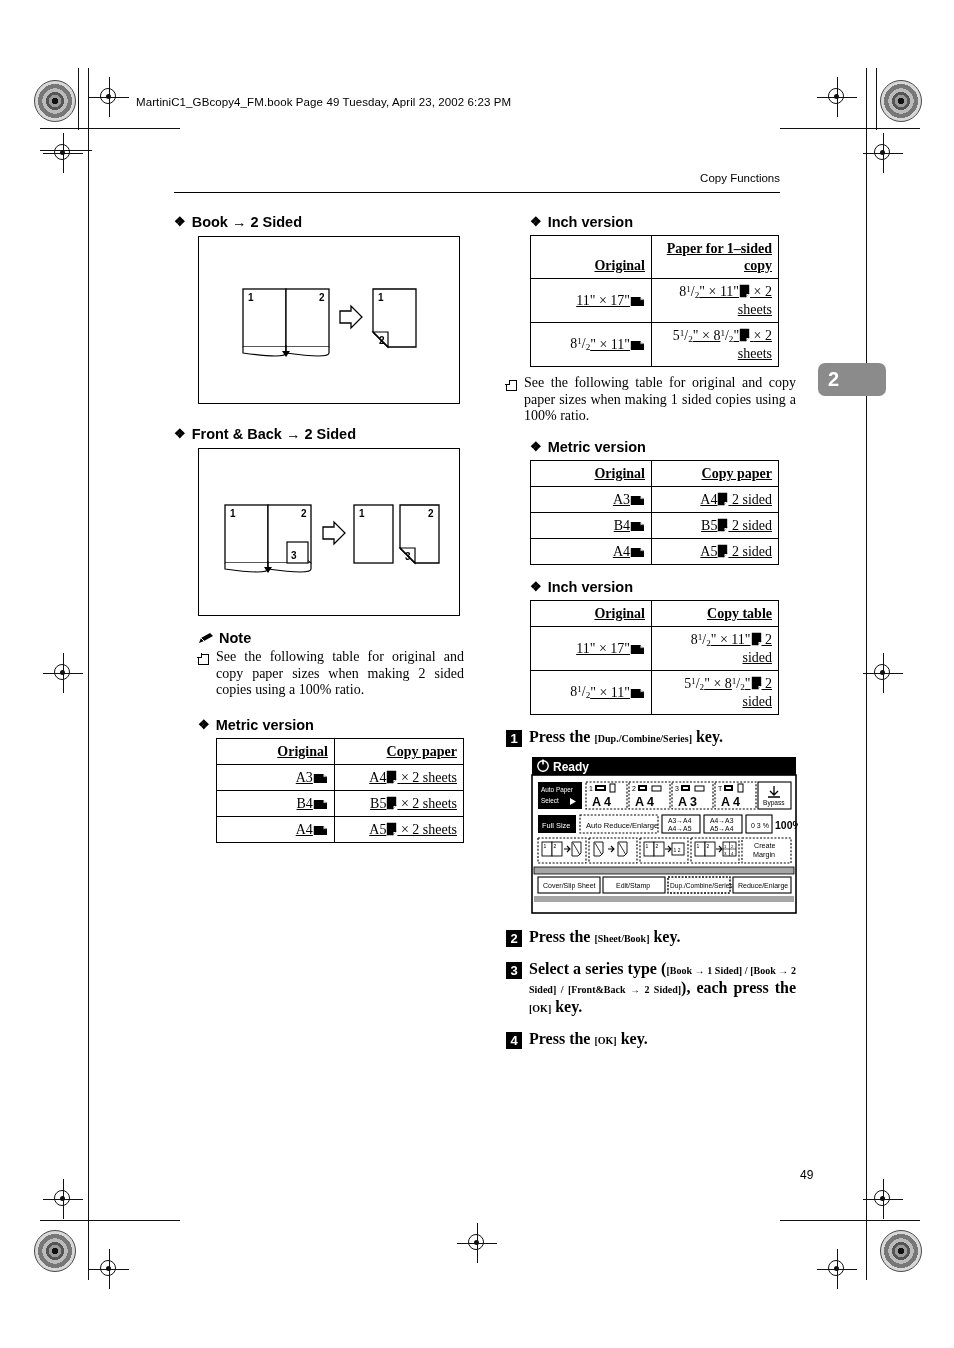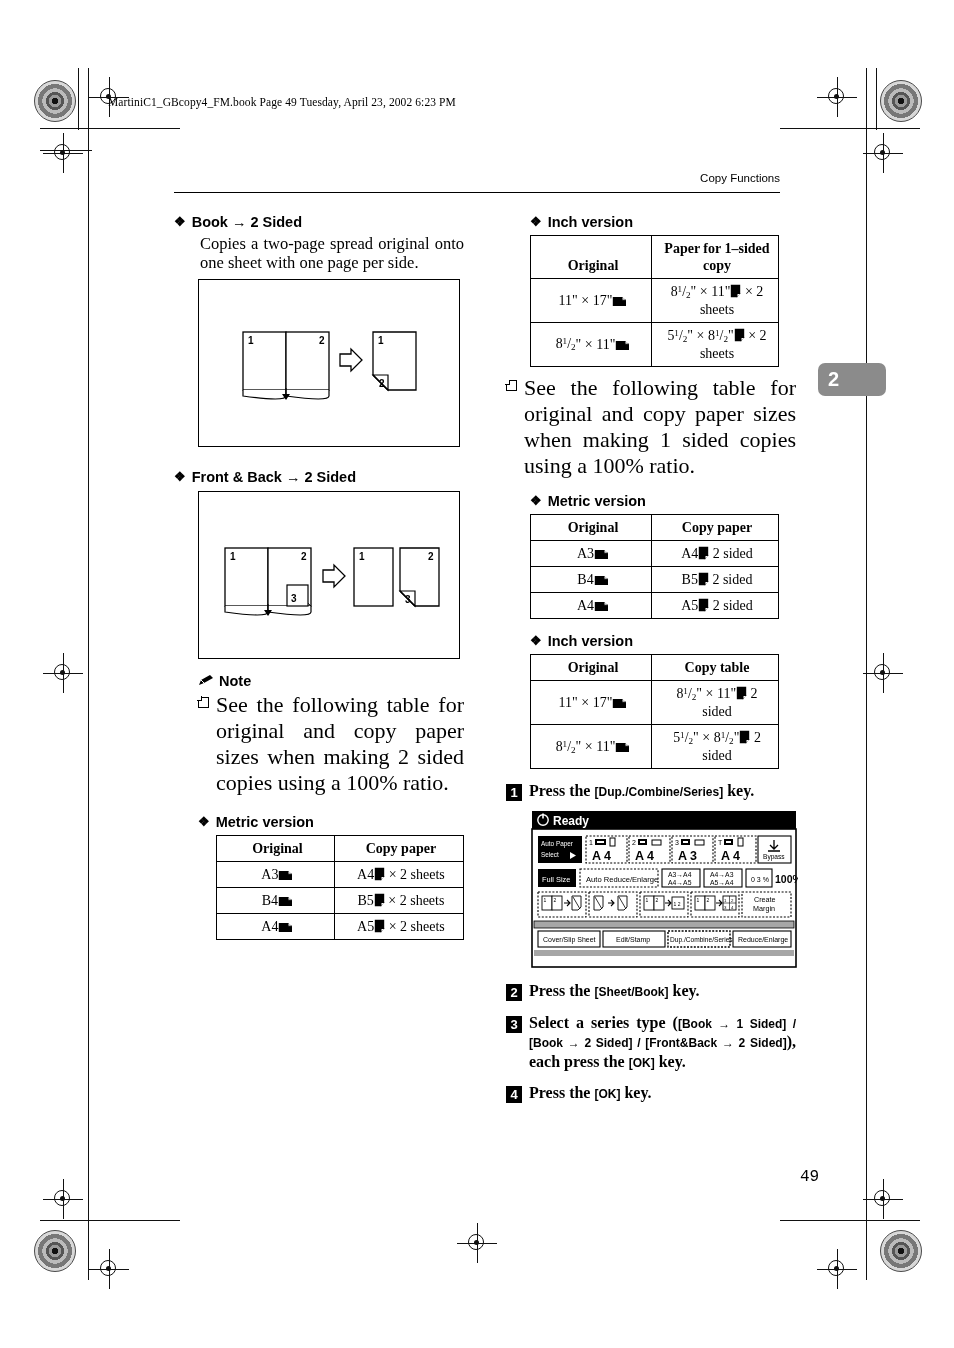--- a/index.html
+++ b/index.html
@@ -14,79 +14,79 @@
   .regmark .h{position:absolute;left:-7px;top:12.5px;width:40px;height:1.3px;background:#111;}
   .regmark .v{position:absolute;top:-7px;left:12.5px;width:1.3px;height:40px;background:#111;}
   .target{position:absolute;width:40px;height:40px;border-radius:50%;
       background:radial-gradient(circle at 50% 50%, #111 0 12%, #999 12% 22%, #555 22% 32%, #bbb 32% 45%, #777 45% 60%, #d8d8d8 60% 78%, #8a8a8a 78% 100%);
       border:1px solid #4a4a4a;}
   .cline{position:absolute;background:#111;}
   .cline.hz{height:1.3px;}
   .cline.vt{width:1.3px;}
 
   
-  .filehdr{position:absolute;left:108px;top:96px;font-size:11.5px;
-      font-family:Liberation Serif, serif;letter-spacing:.1px;white-space:nowrap;}
+  .filehdr{position:absolute;left:136px;top:96px;font-size:11.5px;
+      font-family:Liberation Sans, sans-serif;letter-spacing:.1px;white-space:nowrap;}
   .runhead{position:absolute;right:174px;top:172px;font-size:11.5px;
       font-family:"Liberation Sans",sans-serif;}
   .hrule{position:absolute;left:174px;top:192px;width:606px;height:1.2px;background:#000;}
   .chaptab{position:absolute;left:818px;top:363px;width:68px;height:33px;border-radius:7px;
       background:#8b8b8b;color:#fff;font-family:"Liberation Sans",sans-serif;
       font-weight:bold;font-size:20px;padding-left:10px;box-sizing:border-box;
       display:flex;align-items:center;}
-  .pageno{position:absolute;left:800px;top:1168px;font-size:16px;
-      font-family:Liberation Mono, monospace;}
+  .pageno{position:absolute;left:800px;top:1168px;font-size:12px;
+      font-family:Liberation Sans, sans-serif;}
 
   
   .col{position:absolute;width:290px;top:214px;}
   .colL{left:174px;}
   .colR{left:506px;}
 
   .dh{font-family:"Liberation Sans",sans-serif;font-weight:bold;font-size:14.5px;
       margin:0 0 4px 0;display:flex;align-items:baseline;gap:6px;}
   .dia{font-size:13px;line-height:1;position:relative;top:-1px;}
   .body{font-size:16.5px;line-height:1.18;text-align:justify;margin:0 0 6px 26px;
         font-family:"Liberation Serif",serif;}
   .note-h{font-family:"Liberation Sans",sans-serif;font-weight:bold;font-size:14.5px;
       margin:14px 0 3px 0;display:flex;align-items:center;gap:5px;}
   .bullet-row{display:flex;gap:7px;margin:0 0 4px 0;}
   .sqbul{flex:0 0 auto;width:11px;height:11px;border:1.6px solid #000;margin-top:5px;
       position:relative;box-sizing:border-box;}
   .sqbul:after{content:"";position:absolute;left:-1.6px;top:-1.6px;width:4px;height:4px;
       background:#fff;border-right:1.6px solid #000;border-bottom:1.6px solid #000;}
-  .bullet-row .txt{font-size:22px;line-height:1.18;text-align:justify;}
+  .bullet-row .txt{font-size:14px;line-height:1.18;text-align:justify;}
 
   
   .figbox{border:1.6px solid #000;box-sizing:border-box;background:#fff;margin:6px 0 0 24px;}
   svg{display:block;}
 
   
   table.t{border-collapse:collapse;margin:5px 0 0 42px;font-size:14px;
       font-family:"Liberation Serif",serif;background:#fff;}
   table.t.r{margin-left:24px;}
   table.t td,table.t th{border:1.1px solid #000;padding:4px 6px 4px 10px;
-      text-align:center;vertical-align:middle;font-weight:normal;line-height:1.22;}
+      text-align:right;vertical-align:middle;font-weight:normal;line-height:1.22;text-decoration:underline;}
   table.t th{font-weight:bold;}
   table.t.w1 td:first-child,table.t.w1 th:first-child{width:106px;}
   table.t.w1 td:last-child,table.t.w1 th:last-child{width:120px;}
   table.t.w2 td:first-child,table.t.w2 th:first-child{width:104px;}
   table.t.w2 td:last-child,table.t.w2 th:last-child{width:110px;}
   .frac{display:inline-block;font-size:.99em;}
   .frac sup{font-size:.66em;vertical-align:.46em;}
   .frac sub{font-size:.66em;vertical-align:-.15em;}
   .ic-land,.ic-port{display:inline-block;vertical-align:-2px;}
 
   
   .step{display:flex;gap:7px;margin:12px 0 0 0;}
   .stepnum{flex:0 0 auto;width:16px;height:17px;background:#000;color:#fff;
       font-family:"Liberation Sans",sans-serif;font-weight:bold;font-size:13px;
       display:flex;align-items:center;justify-content:center;margin-top:3px;}
   .steptxt{font-size:16px;line-height:1.2;font-weight:bold;text-align:justify;
       font-family:"Liberation Serif",serif;}
-  .steptxt .kb{font-family:Liberation Sans, sans-serif;font-size:12px;}
+  .steptxt .kb{font-family:Liberation Serif, serif;font-size:10px;}
 
   
   .lcdwrap{margin:8px 0 0 24px;width:268px;}
 </style>
 </head>
 <body>
 
 <div class="target" style="left:34px;top:80px;"></div>
 <div class="target" style="left:880px;top:80px;"></div>
 <div class="target" style="left:34px;top:1230px;"></div>
@@ -175,21 +175,20 @@
 <div class="hrule"></div>
 <div class="chaptab">2</div>
 <div class="pageno">49</div>
 
 <div class="col colL">
 
   <div class="dh">
     <span class="dia">❖</span>
     <span>Book → 2 Sided</span>
   </div>
-  <p class="body">Copies a two-page spread original onto one sheet with one page per side.</p>
 
   <div class="figbox" style="width:262px;height:168px;">
     <svg width="259" height="165" viewBox="0 0 259 165">
 
       <g fill="#fff" stroke="#000" stroke-width="1.3">
         <rect x="44" y="52" width="43" height="58"></rect>
         <rect x="87" y="52" width="43" height="58"></rect>
       </g>
       <path d="M44 110 L44 116 Q87 122 87 116 L87 110" fill="#fff" stroke="#000" stroke-width="1.2"></path>
       <path d="M87 110 L87 116 Q130 122 130 116 L130 110" fill="#fff" stroke="#000" stroke-width="1.2"></path>

